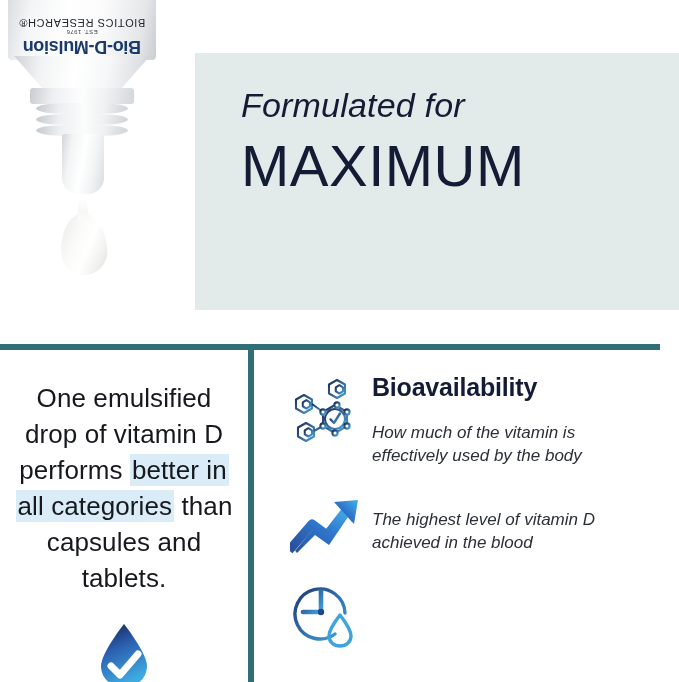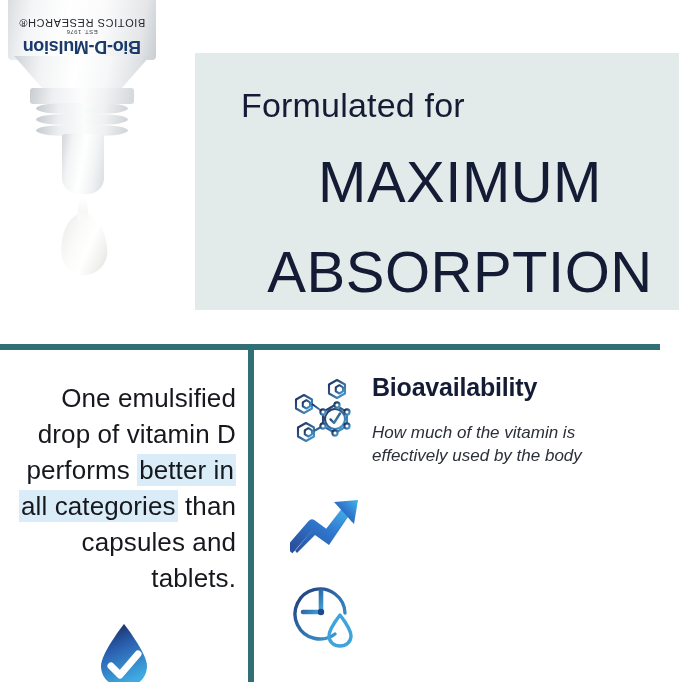--- a/index.html
+++ b/index.html
@@ -138,29 +138,29 @@
     background: #e2ebe9;
     box-sizing: border-box;
     padding: 32px 0 0 46px;
   }
   .header-kicker {
     color: #141b34;
     font-size: 34px;
     font-weight: normal;
     line-height: 40px;
     letter-spacing: 0.2px;
+    font-style: italic;
   }
   .header-main {
     color: #141b34;
     font-size: 58px;
     font-weight: normal;
     line-height: 66px;
     letter-spacing: 0.5px;
-    margin-top: 24px;
-    text-align: center;
+    margin-top: 8px;
   }
 
   
   .divider-h {
     position: absolute;
     left: 0px;
     top: 344px;
     width: 660px;
     height: 6px;
     background: #2f6f75;
@@ -183,21 +183,20 @@
     height: 332px;
     box-sizing: border-box;
     padding: 30px 12px 0 12px;
     text-align: center;
   }
   .statement {
     color: #16181d;
     font-size: 26px;
     line-height: 36px;
     letter-spacing: 0.1px;
-    text-align: right;
   }
   .hl {
     background: #d9ecf7;
     padding: 1px 2px;
     box-decoration-break: clone;
     -webkit-box-decoration-break: clone;
   }
   .drop-check-wrap {
     margin-top: 26px;
     display: flex;
@@ -266,21 +265,20 @@
     <div class="bottle-thread t1"></div>
     <div class="bottle-thread t2"></div>
     <div class="bottle-thread t3"></div>
     <div class="bottle-nozzle"></div>
     <div class="bottle-drop"></div>
   </div>
 
   <div class="header-panel">
     <div class="header-kicker">Formulated for</div>
     <div class="header-main">MAXIMUM</div>
-    <div class="header-main">ABSORPTION</div>
   </div>
 
   <div class="divider-h"></div>
   <div class="divider-v"></div>
 
   <div class="left-col">
     <div class="statement"><span>One emulsified drop of vitamin D performs </span><span class="hl">better in all categories</span><span> than capsules and tablets.</span></div>
     <div class="drop-check-wrap">
       <svg width="54" height="66" viewBox="0 0 54 66">
         <defs>
@@ -344,20 +342,21 @@
               <stop offset="55%" stop-color="#2f79cf"></stop>
               <stop offset="100%" stop-color="#45b3e8"></stop>
             </linearGradient>
           </defs>
           <path d="M2 50 L5 54 L24 31 L38 41 L56 17 L52 12 L66 9 L62 25 L58 20 L39 48 L25 38 L7 56 Z" fill="url(#arrGrad)"></path>
           <path d="M2 50 L22 27 L37 38 L58 11" fill="none" stroke="url(#arrGrad)" stroke-width="9" stroke-linejoin="round" stroke-linecap="square"></path>
           <path d="M44 5 L68 3 L64 27 Z" fill="url(#arrGrad)"></path>
         </svg>
       </div>
       <div class="f-text">
+        <div class="f-desc">The highest level of vitamin D achieved in the blood</div>
       </div>
     </div>
 
     <div class="feature time">
       <div class="f-icon">
         <svg width="70" height="70" viewBox="0 0 70 70">
           <defs>
             <linearGradient id="clkGrad" x1="0" y1="0" x2="1" y2="1">
               <stop offset="0%" stop-color="#1f3a78"></stop>
               <stop offset="100%" stop-color="#3fa3dc"></stop>

